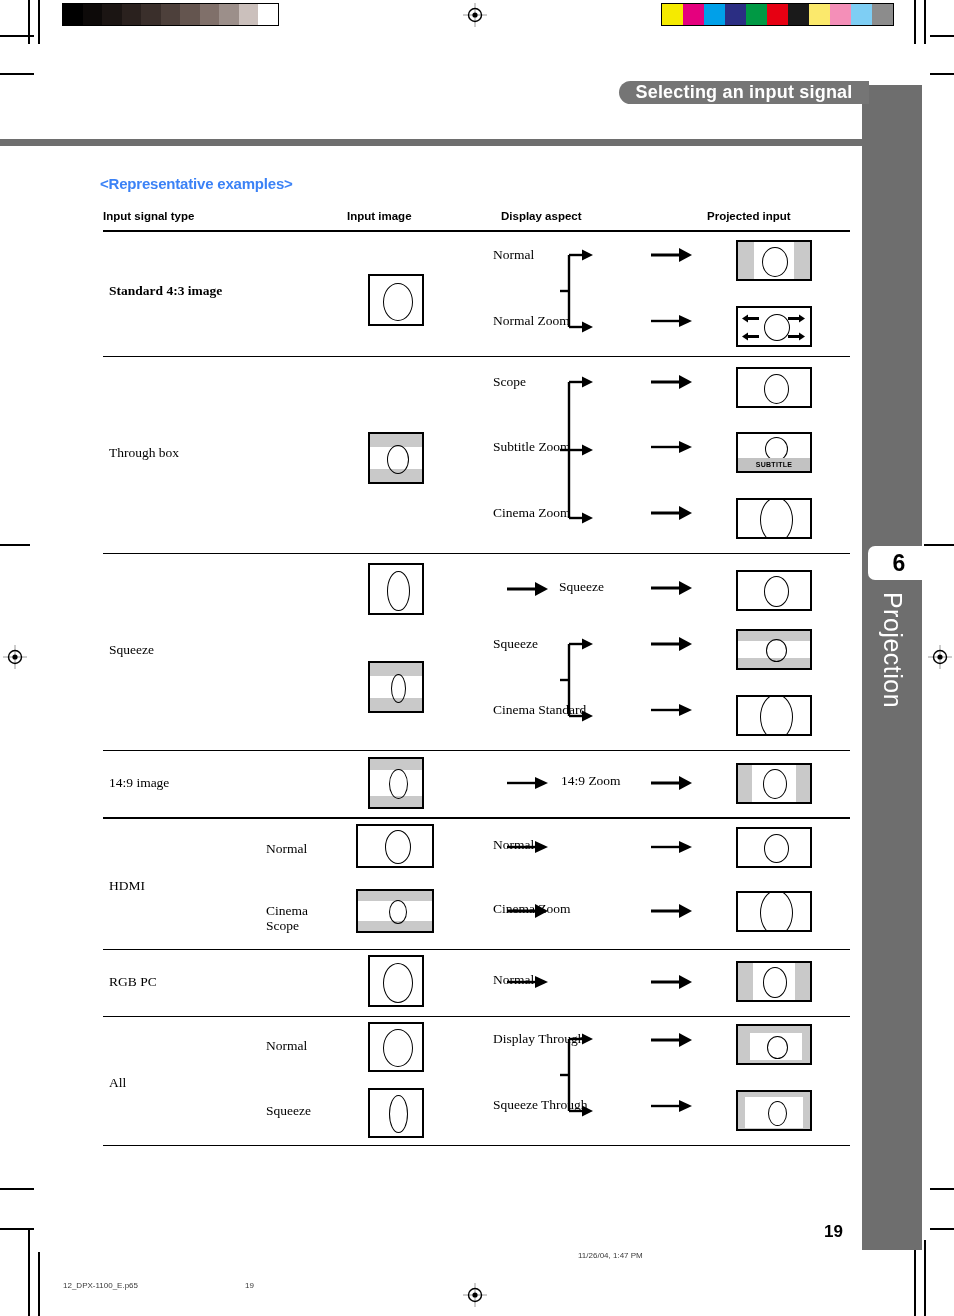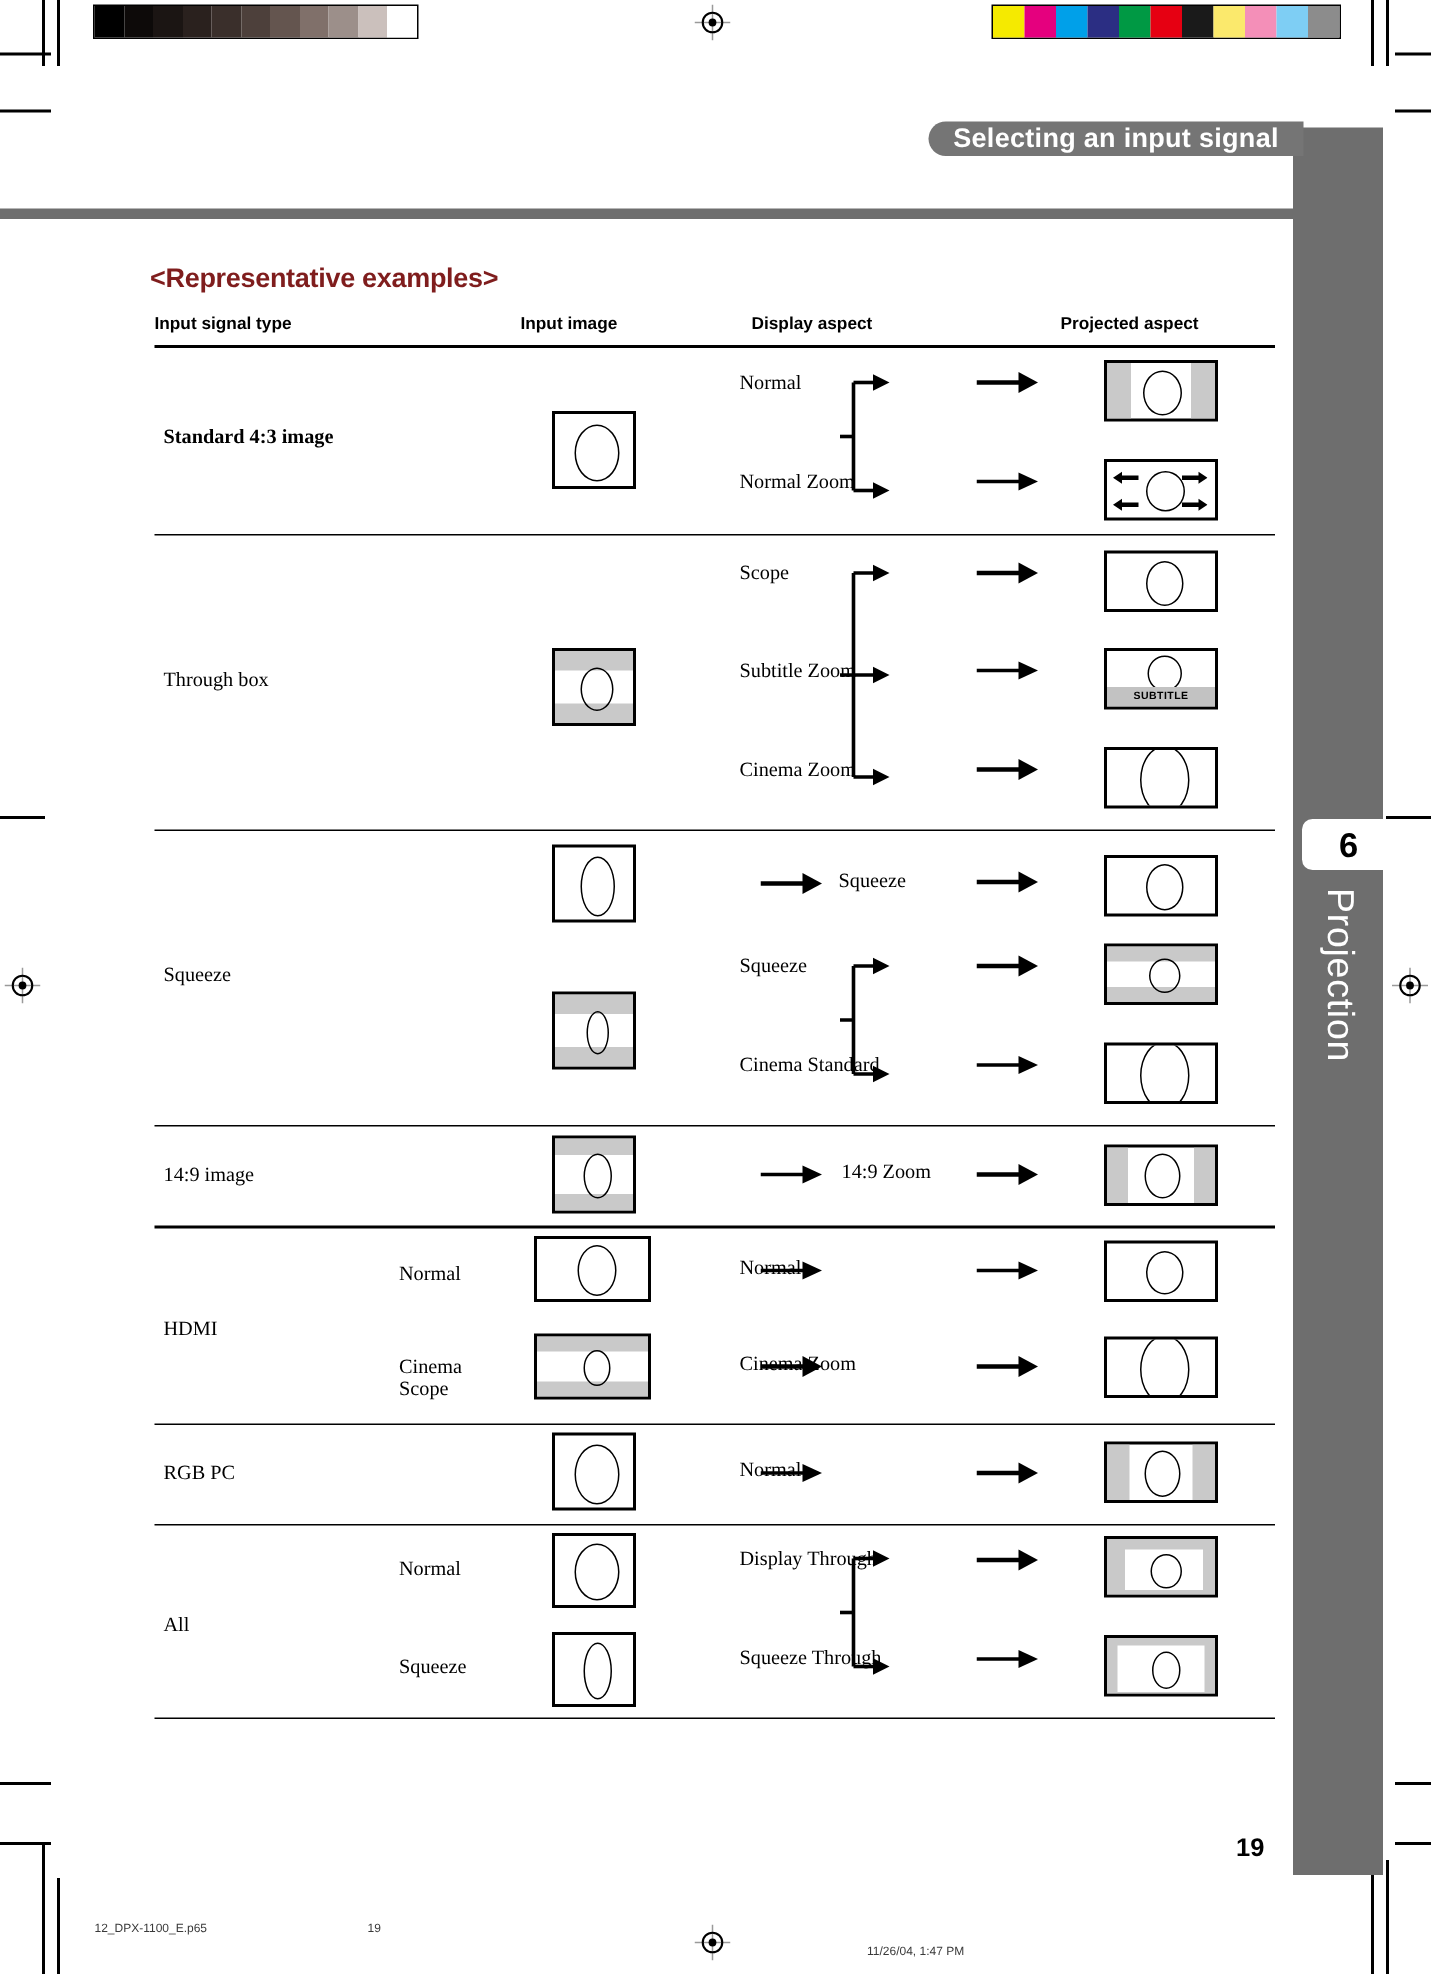--- a/index.html
+++ b/index.html
@@ -40,21 +40,21 @@
   #header-pill{
     position:absolute;left:619px;top:81px;width:250px;height:23px;
     background:#757575;border-radius:12px 0 0 12px;
     display:flex;align-items:center;justify-content:center;
   }
   #header-pill .t{color:#fff;font-size:18px;font-weight:bold;letter-spacing:.2px;}
 
   
   #page-title{
     position:absolute;left:100px;top:175px;
-    font-size:18px;font-weight:bold;color:#7f1d1d;letter-spacing:-.2px;
+    font-size:15px;font-weight:bold;color:#3b82f6;letter-spacing:-.2px;
   }
 
   #table{position:absolute;left:103px;top:208px;width:747px;}
   .thead{position:relative;height:22px;}
   .th{position:absolute;font-size:11.5px;font-weight:bold;color:#000;white-space:nowrap;}
   .rule{width:100%;background:#000;}
   .rule.thick{height:2.2px;}
   .rule.thin{height:1.1px;}
 
   .trow{position:relative;width:100%;}
@@ -196,21 +196,21 @@
 </div>
 
 <div id="page-title">&lt;Representative examples&gt;</div>
 
 <div id="table">
 
   <div class="thead">
     <span class="th" style="left:0;top:2px;">Input signal type</span>
     <span class="th" style="left:244px;top:2px;">Input image</span>
     <span class="th" style="left:398px;top:2px;">Display aspect</span>
-    <span class="th" style="left:604px;top:2px;">Projected aspect</span>
+    <span class="th" style="left:604px;top:2px;">Projected input</span>
   </div>
   <div class="rule thick"></div>
 
   <div class="trow" style="height:124px;">
     <span class="cell-label" style="left:6px;top:51px;font-weight:bold;">Standard 4:3 image</span>
 
     <div class="fig" style="left:265px;top:42px;width:56px;height:52px;">
       <div class="ell" style="left:13px;top:7px;width:28px;height:36px;"></div>
     </div>
 
@@ -558,13 +558,13 @@
       <div class="ell" style="left:30px;top:9px;width:17px;height:23px;"></div>
     </div>
   </div>
   <div class="rule thin"></div>
 </div>
 
 <div id="page-num">19</div>
 
 <div class="imprint" style="left:63px;top:1281px;">12_DPX-1100_E.p65</div>
 <div class="imprint" style="left:245px;top:1281px;">19</div>
-<div class="imprint" style="left:578px;top:1296px;">11/26/04, 1:47 PM</div>
+<div class="imprint" style="left:578px;top:1251px;">11/26/04, 1:47 PM</div>
 
 </body></html>

